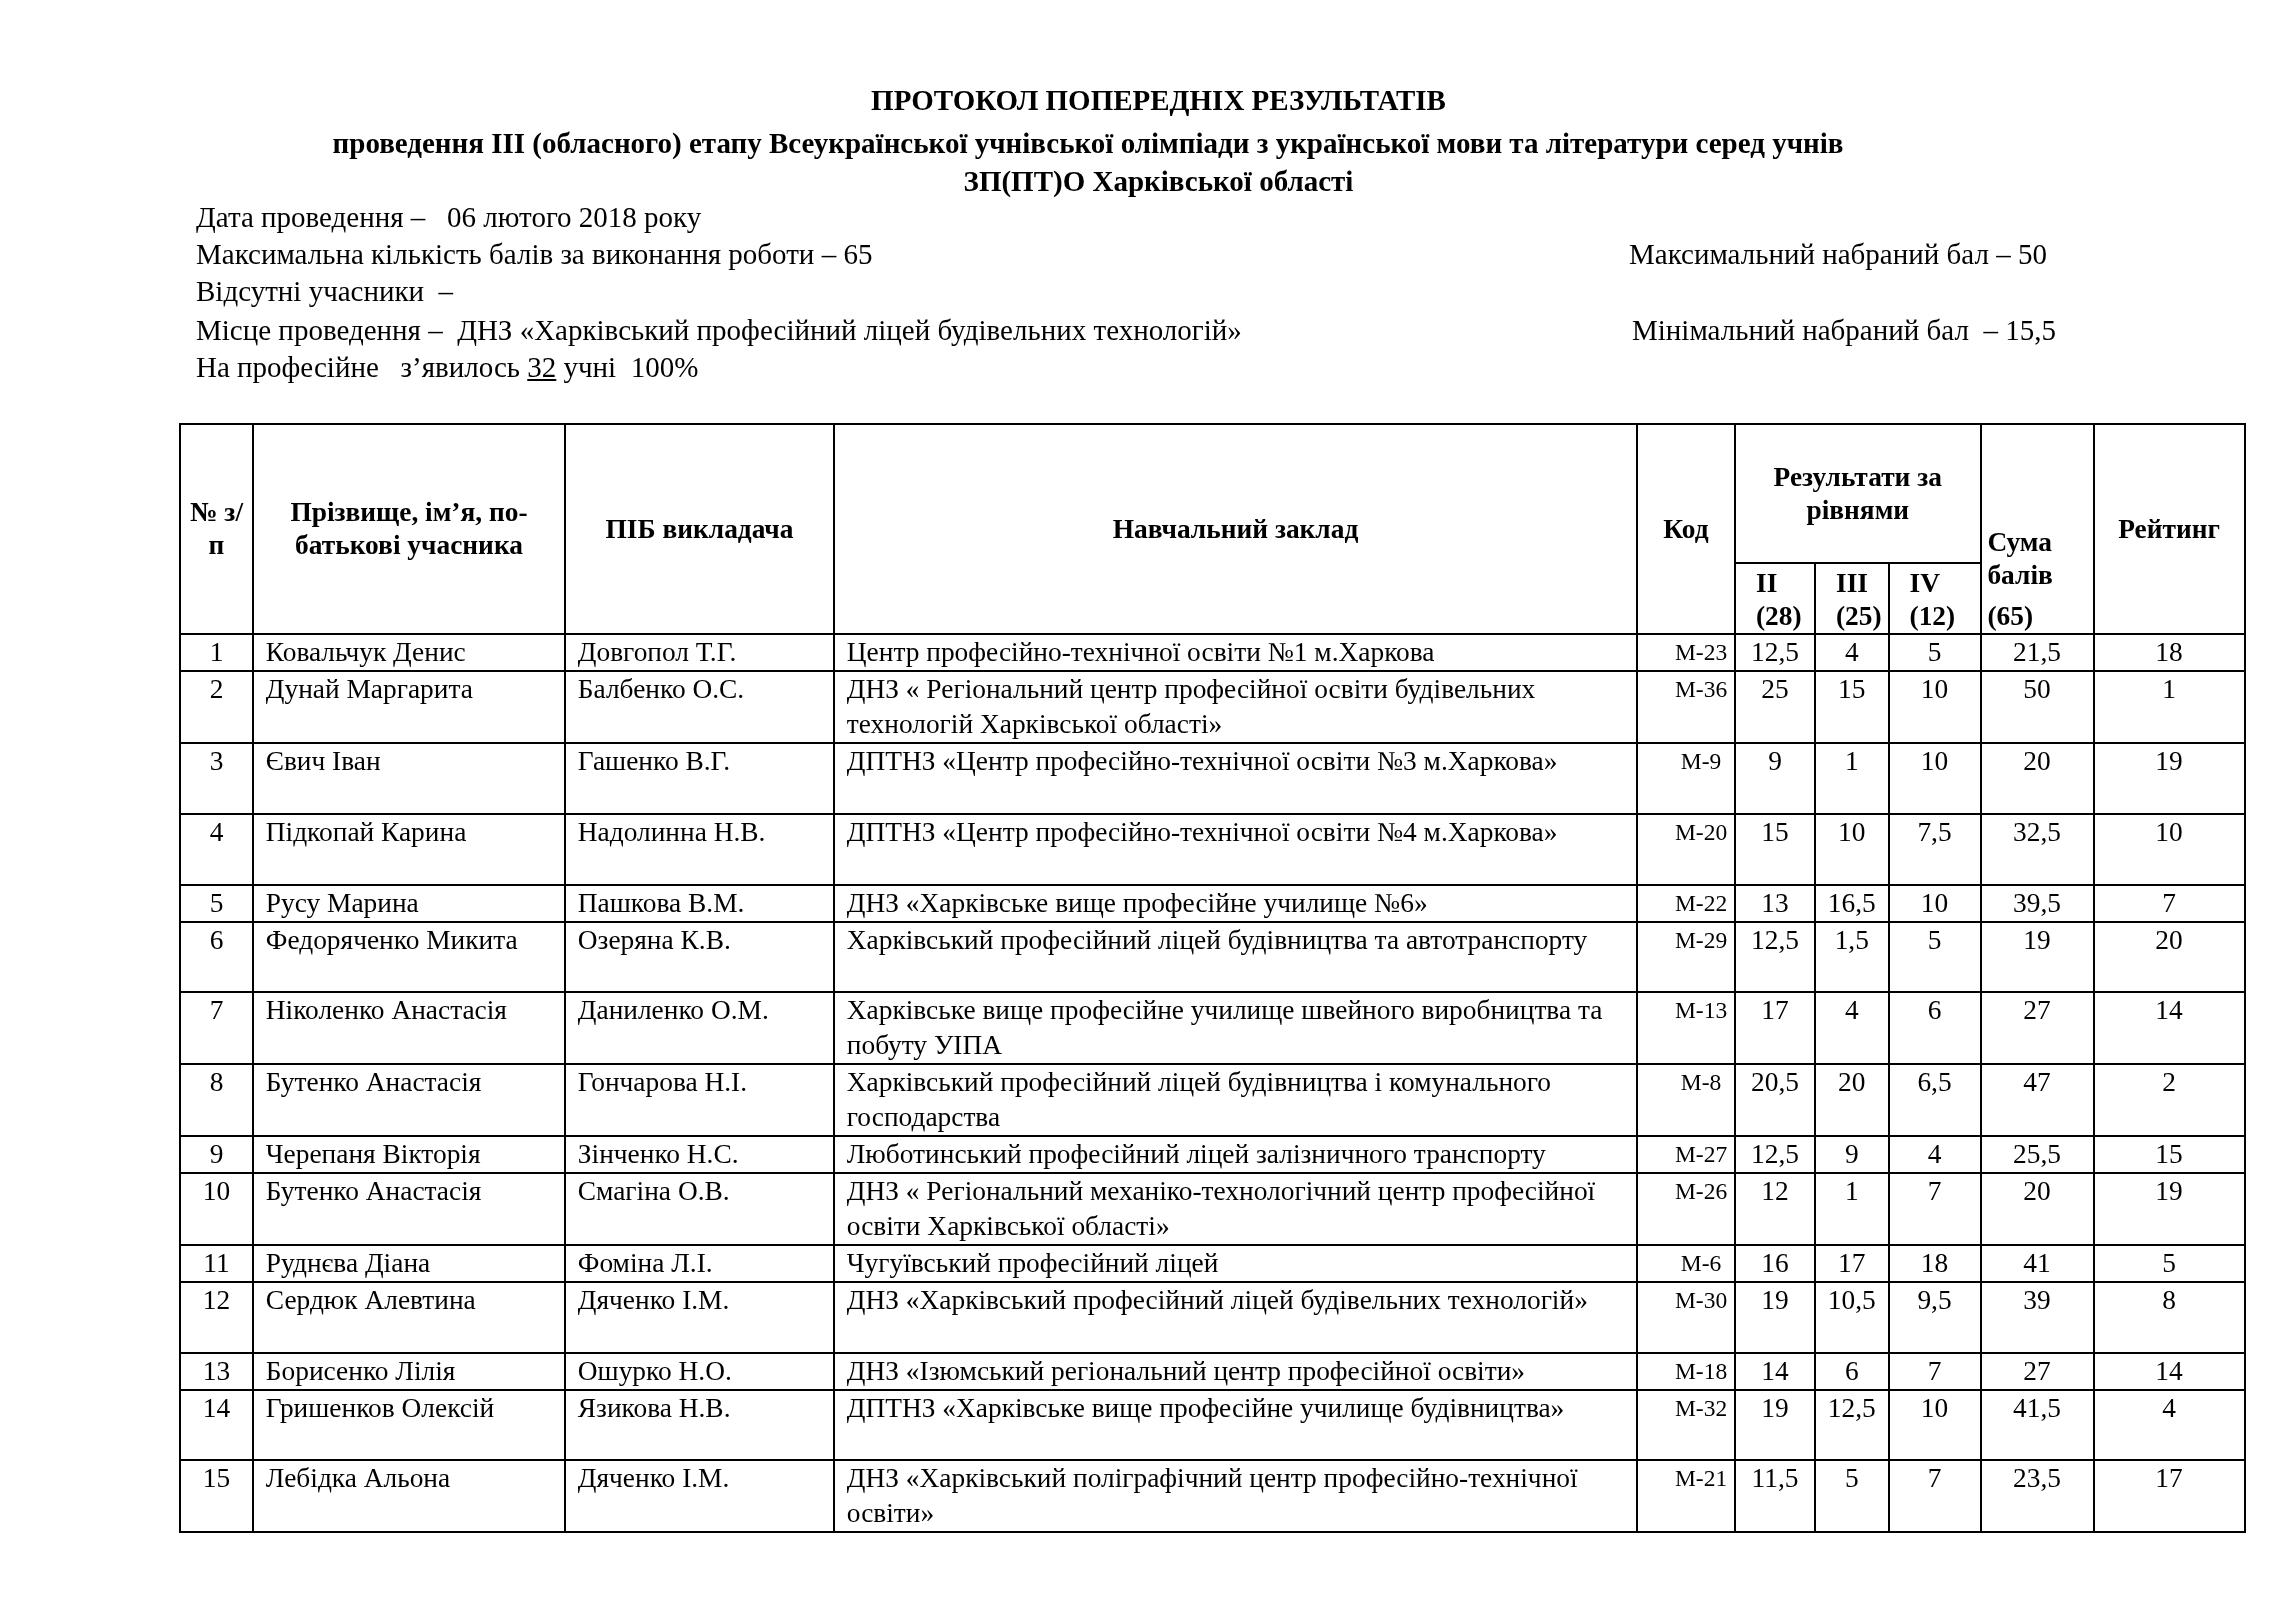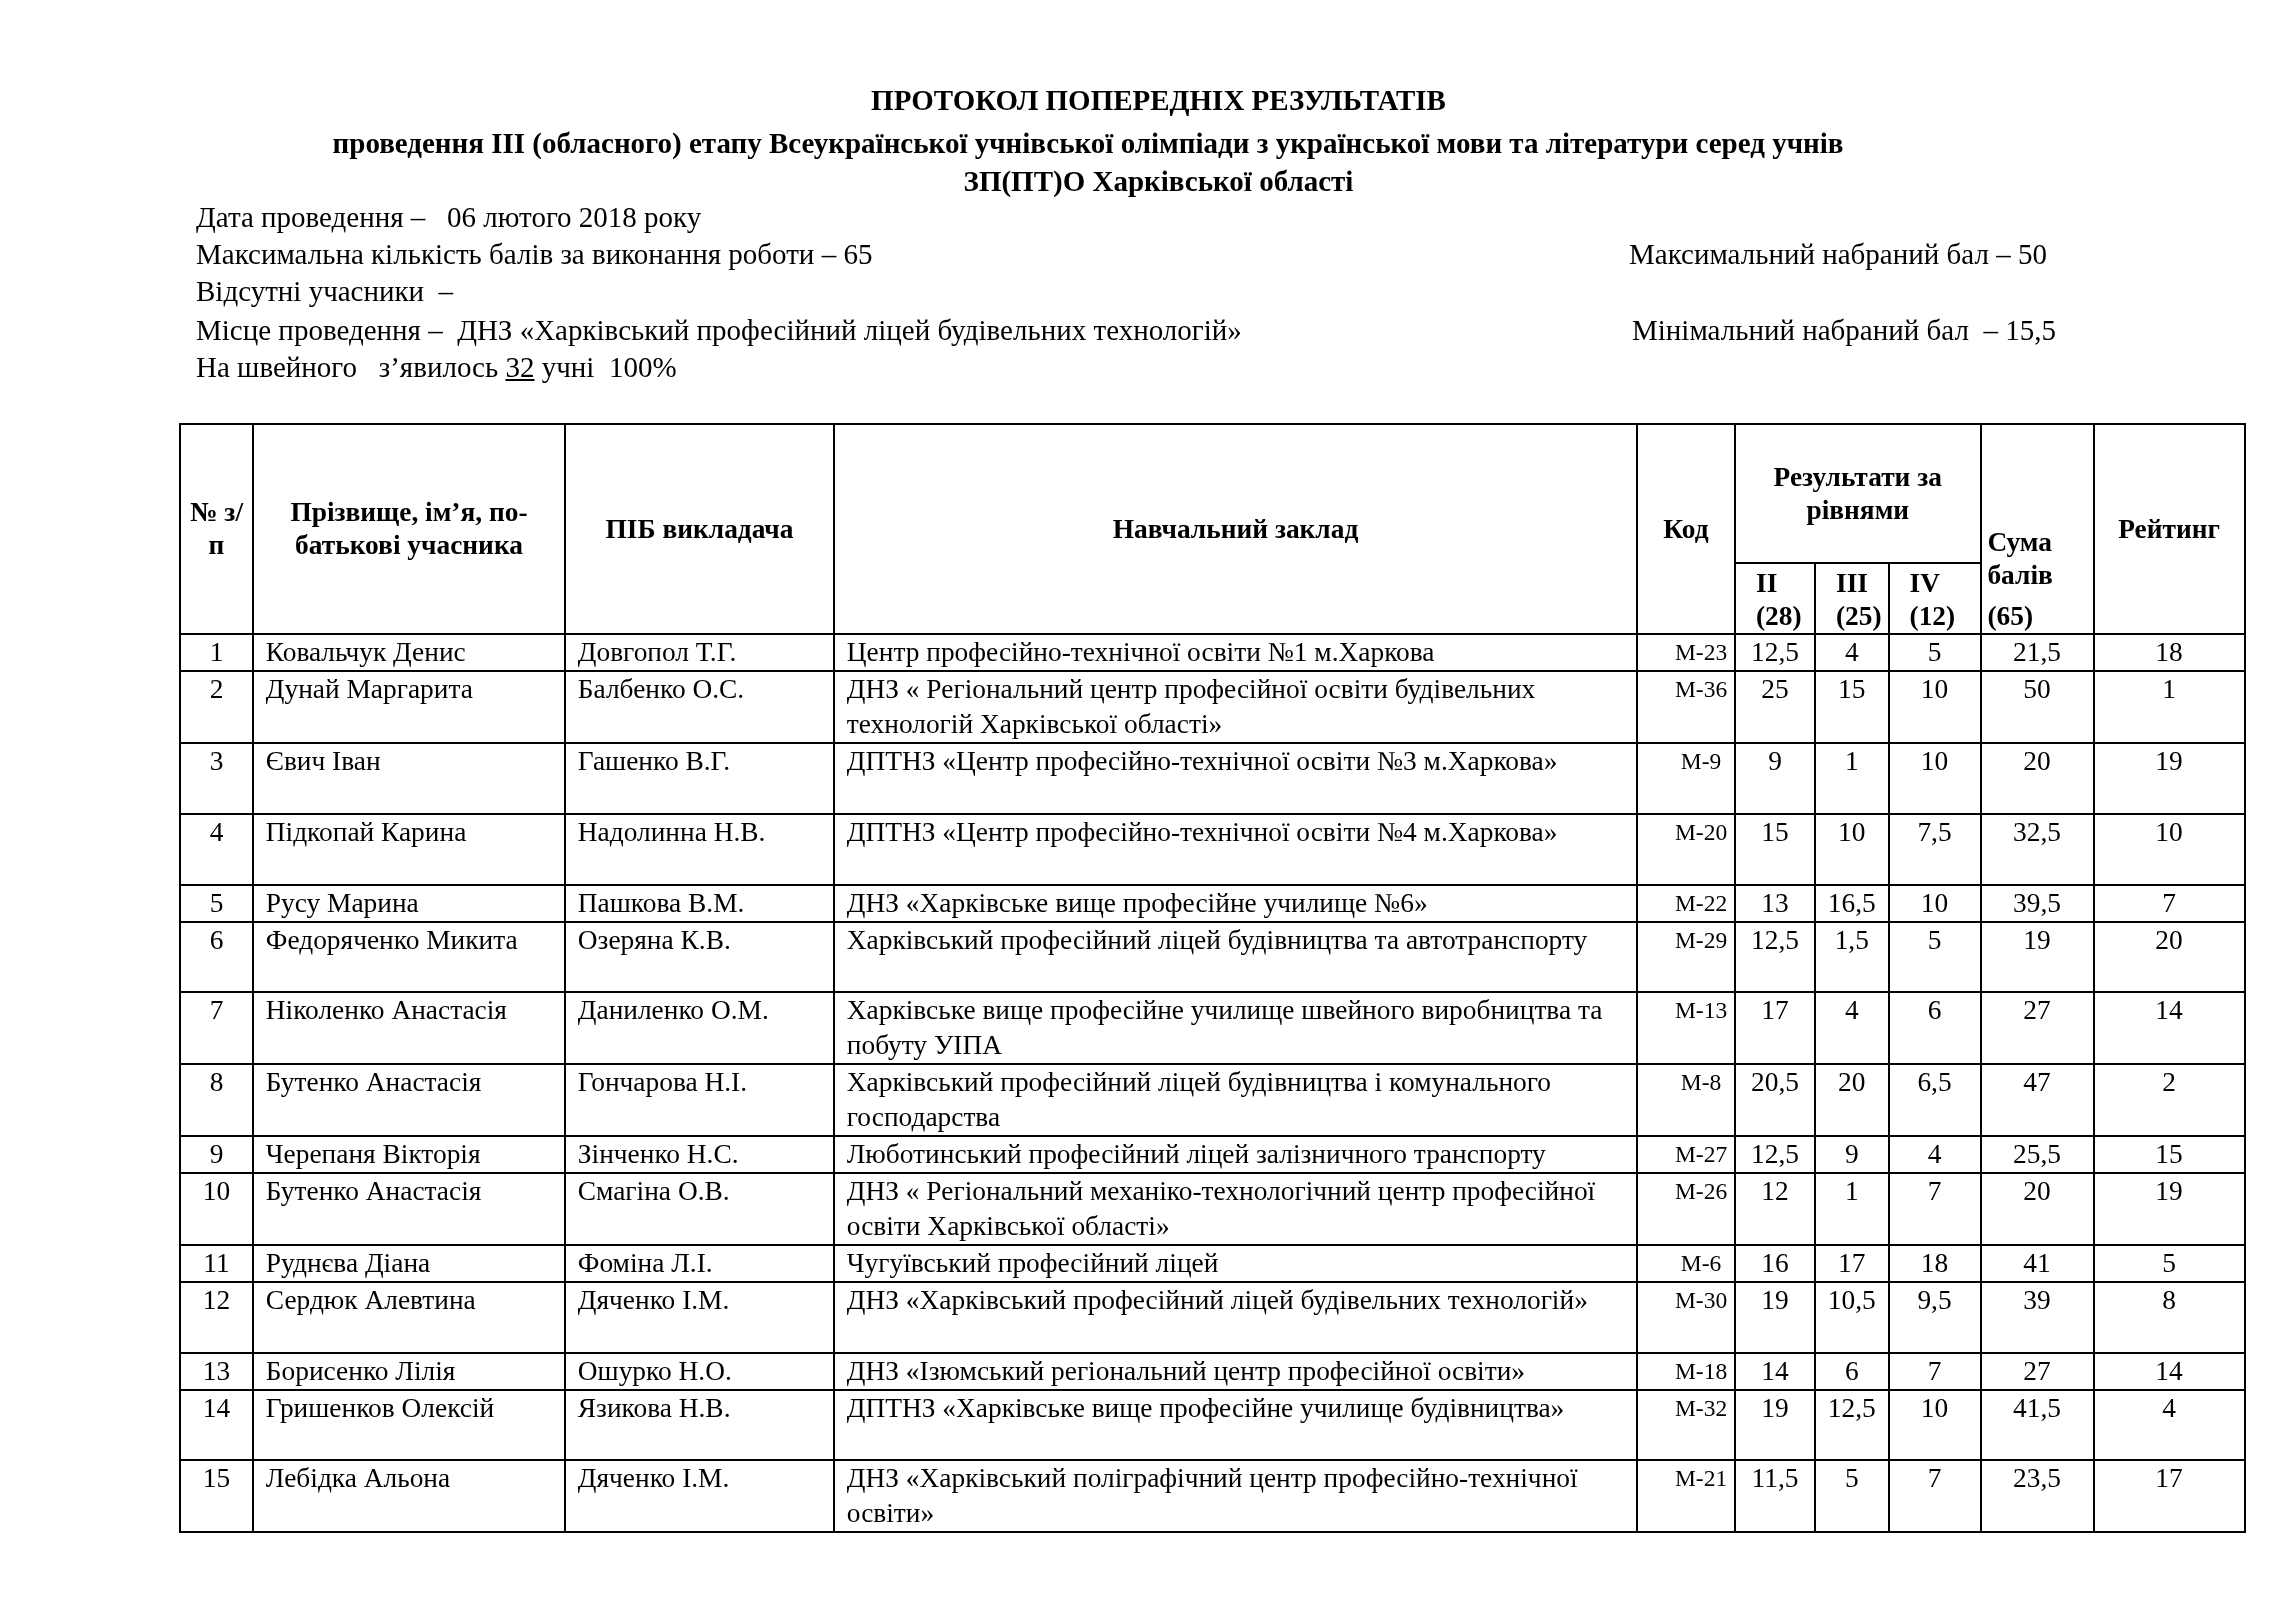--- a/index.html
+++ b/index.html
@@ -28,21 +28,21 @@
 <div class="title" id="t1">ПРОТОКОЛ ПОПЕРЕДНІХ РЕЗУЛЬТАТІВ</div>
 <div class="title" id="t2">проведення ІІІ (обласного) етапу Всеукраїнської учнівської олімпіади з української мови та літератури серед учнів</div>
 <div class="title" id="t3">ЗП(ПТ)О Харківської області</div>
 
 <div class="info" style="left:196px; top:201px;">Дата проведення –   06 лютого 2018 року</div>
 <div class="info" style="left:196px; top:238px;">Максимальна кількість балів за виконання роботи – 65</div>
 <div class="info" style="left:1629px; top:238px;">Максимальний набраний бал – 50</div>
 <div class="info" style="left:196px; top:275px;">Відсутні учасники  –</div>
 <div class="info" style="left:196px; top:314px;">Місце проведення –  ДНЗ «Харківський професійний ліцей будівельних технологій»</div>
 <div class="info" style="left:1632px; top:314px;">Мінімальний набраний бал  – 15,5</div>
-<div class="info" style="left:196px; top:351px;"><span>На швейного   з’явилось </span><span class="u">32</span><span> учні  100%</span></div>
+<div class="info" style="left:196px; top:351px;"><span>На професійне   з’явилось </span><span class="u">32</span><span> учні  100%</span></div>
 
 <table>
   <colgroup>
     <col style="width:73px">
       <col style="width:312px">
       <col style="width:269px">
       <col style="width:803px">
     <col style="width:98px">
       <col style="width:80px">
       <col style="width:73px">

